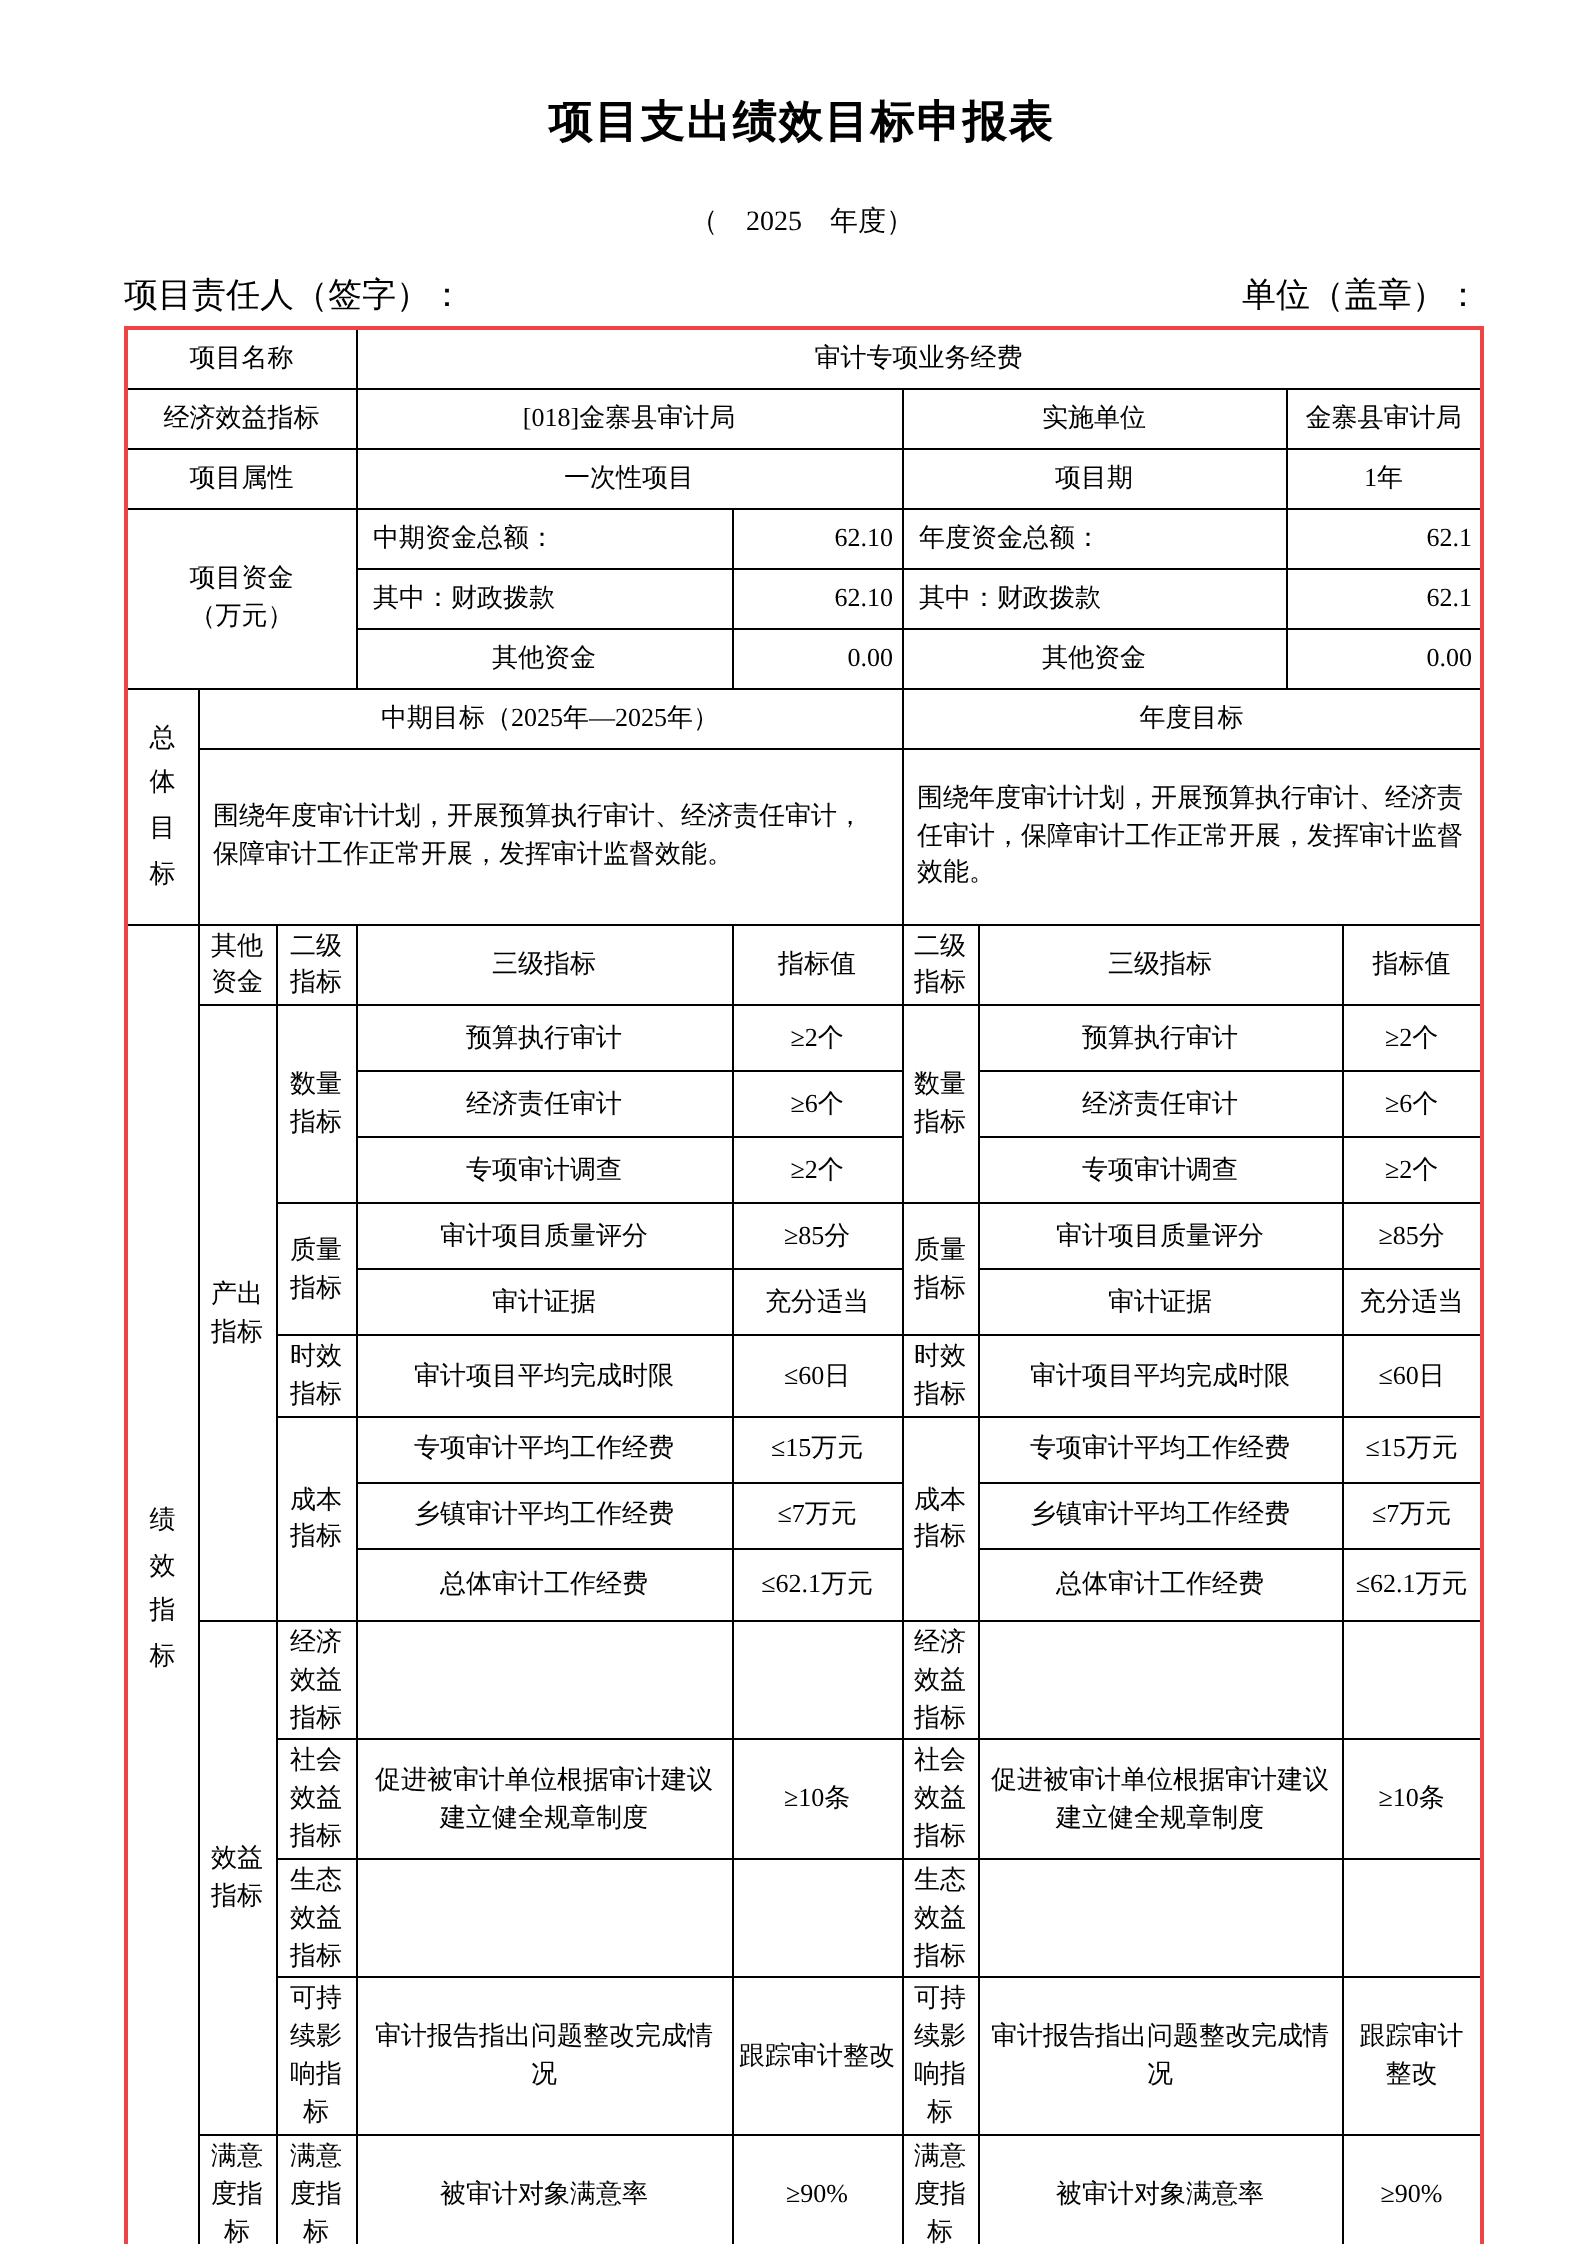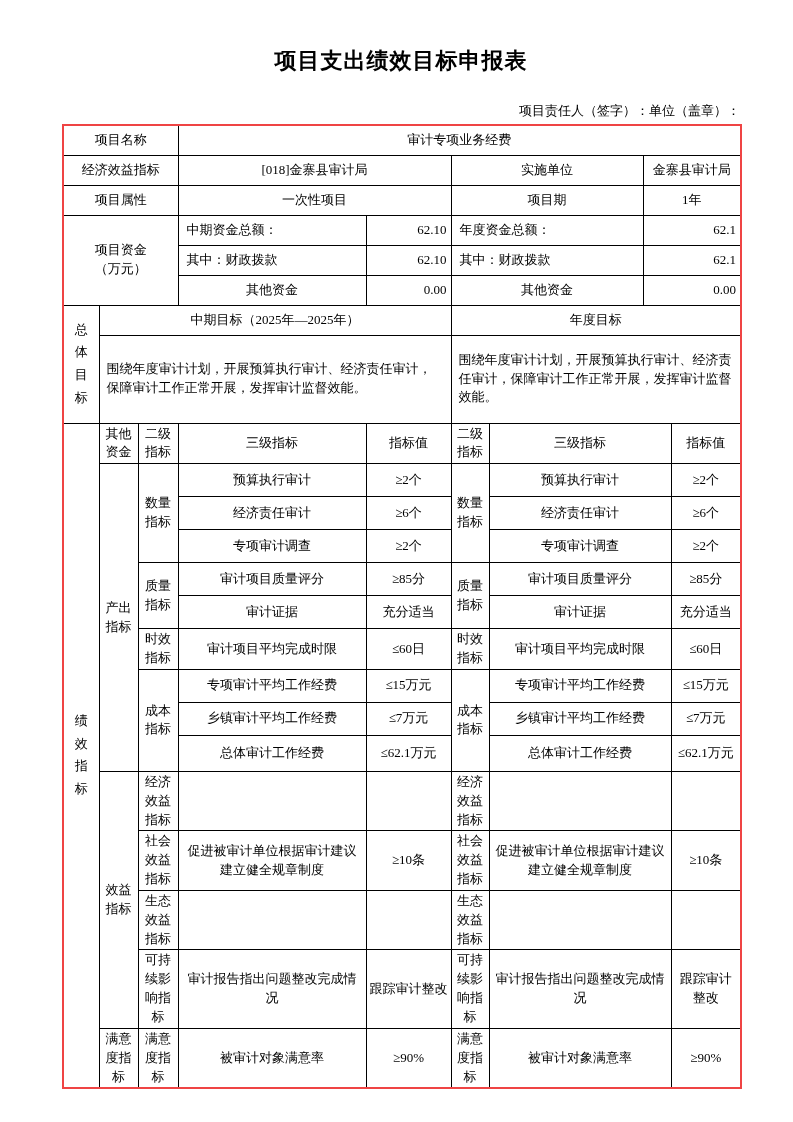--- a/index.html
+++ b/index.html
@@ -11,22 +11,22 @@
     background:#ffffff;
     color:#000000;
     font-family:"Liberation Serif","DejaVu Serif",serif;
   }
   .title {
     font-size:22px; font-weight:bold; text-align:center;
     letter-spacing:1px; margin:0 0 26px 0;
   }
   .subtitle { font-size:14px; text-align:center; margin:0 0 16px 0; }
   .signrow {
-    display:flex; justify-content:flex-end;
-    font-size:13px; margin-bottom:4px;
+    display:flex; justify-content:space-between;
+    font-size:17px; margin-bottom:4px;
   }
   table.form {
     border-collapse:collapse; table-layout:fixed;
     width:678px; border:2px solid #ef4444;
   }
   .form td {
     border:1px solid #000;
     font-size:13px; line-height:1.45;
     text-align:center; vertical-align:middle;
     padding:1px 3px; word-break:break-all;
@@ -45,20 +45,21 @@
   tr.r36 { height:36px; } tr.r48 { height:48px; }
   tr.r52 { height:52px; } tr.r62 { height:62px; }
   tr.r58 { height:58px; }
 </style>
 </head>
 <body>
 
 <div class="page">
 
   <h1 class="title">项目支出绩效目标申报表</h1>
+  <div class="subtitle">（　2025　年度）</div>
 
   <div class="signrow">
     <span>项目责任人（签字）：</span>
     <span>单位（盖章）：</span>
   </div>
 
   <table class="form">
     <colgroup>
       <col style="width:36px">
         <col style="width:39px">

